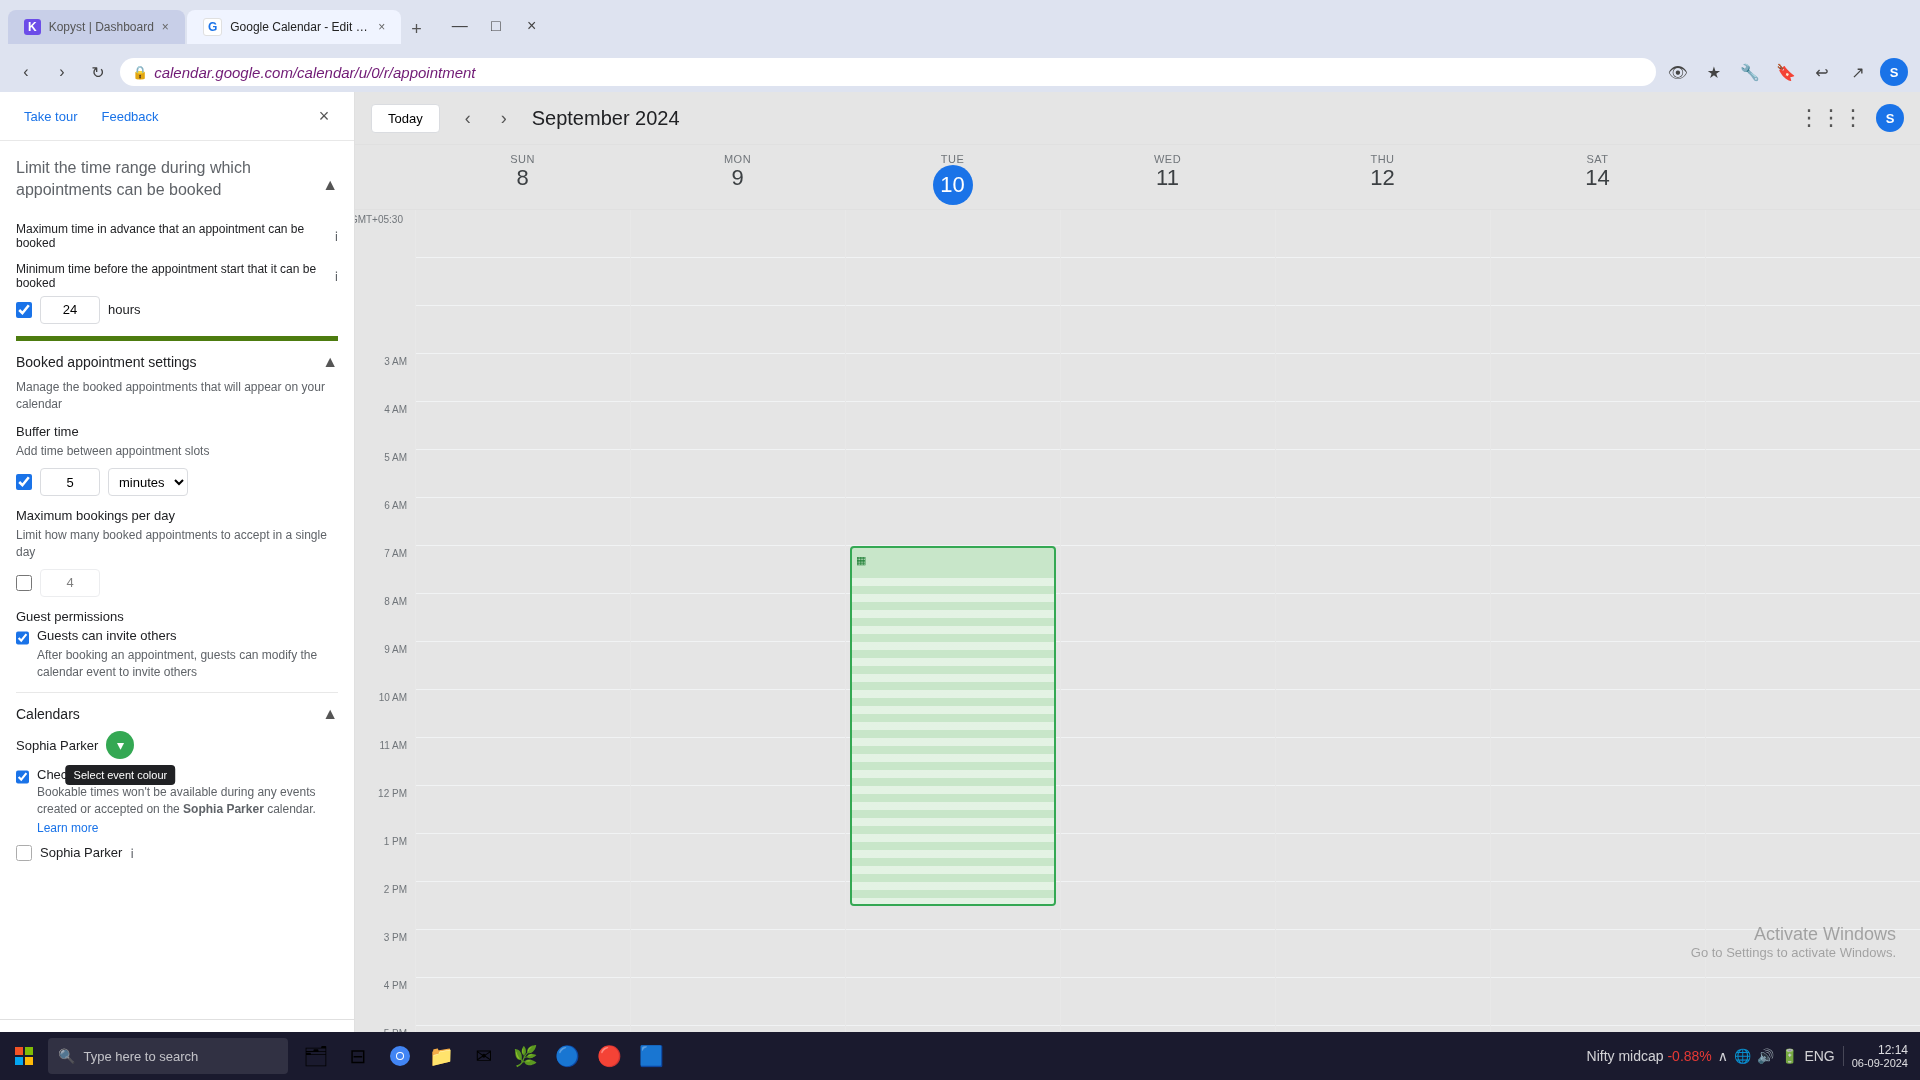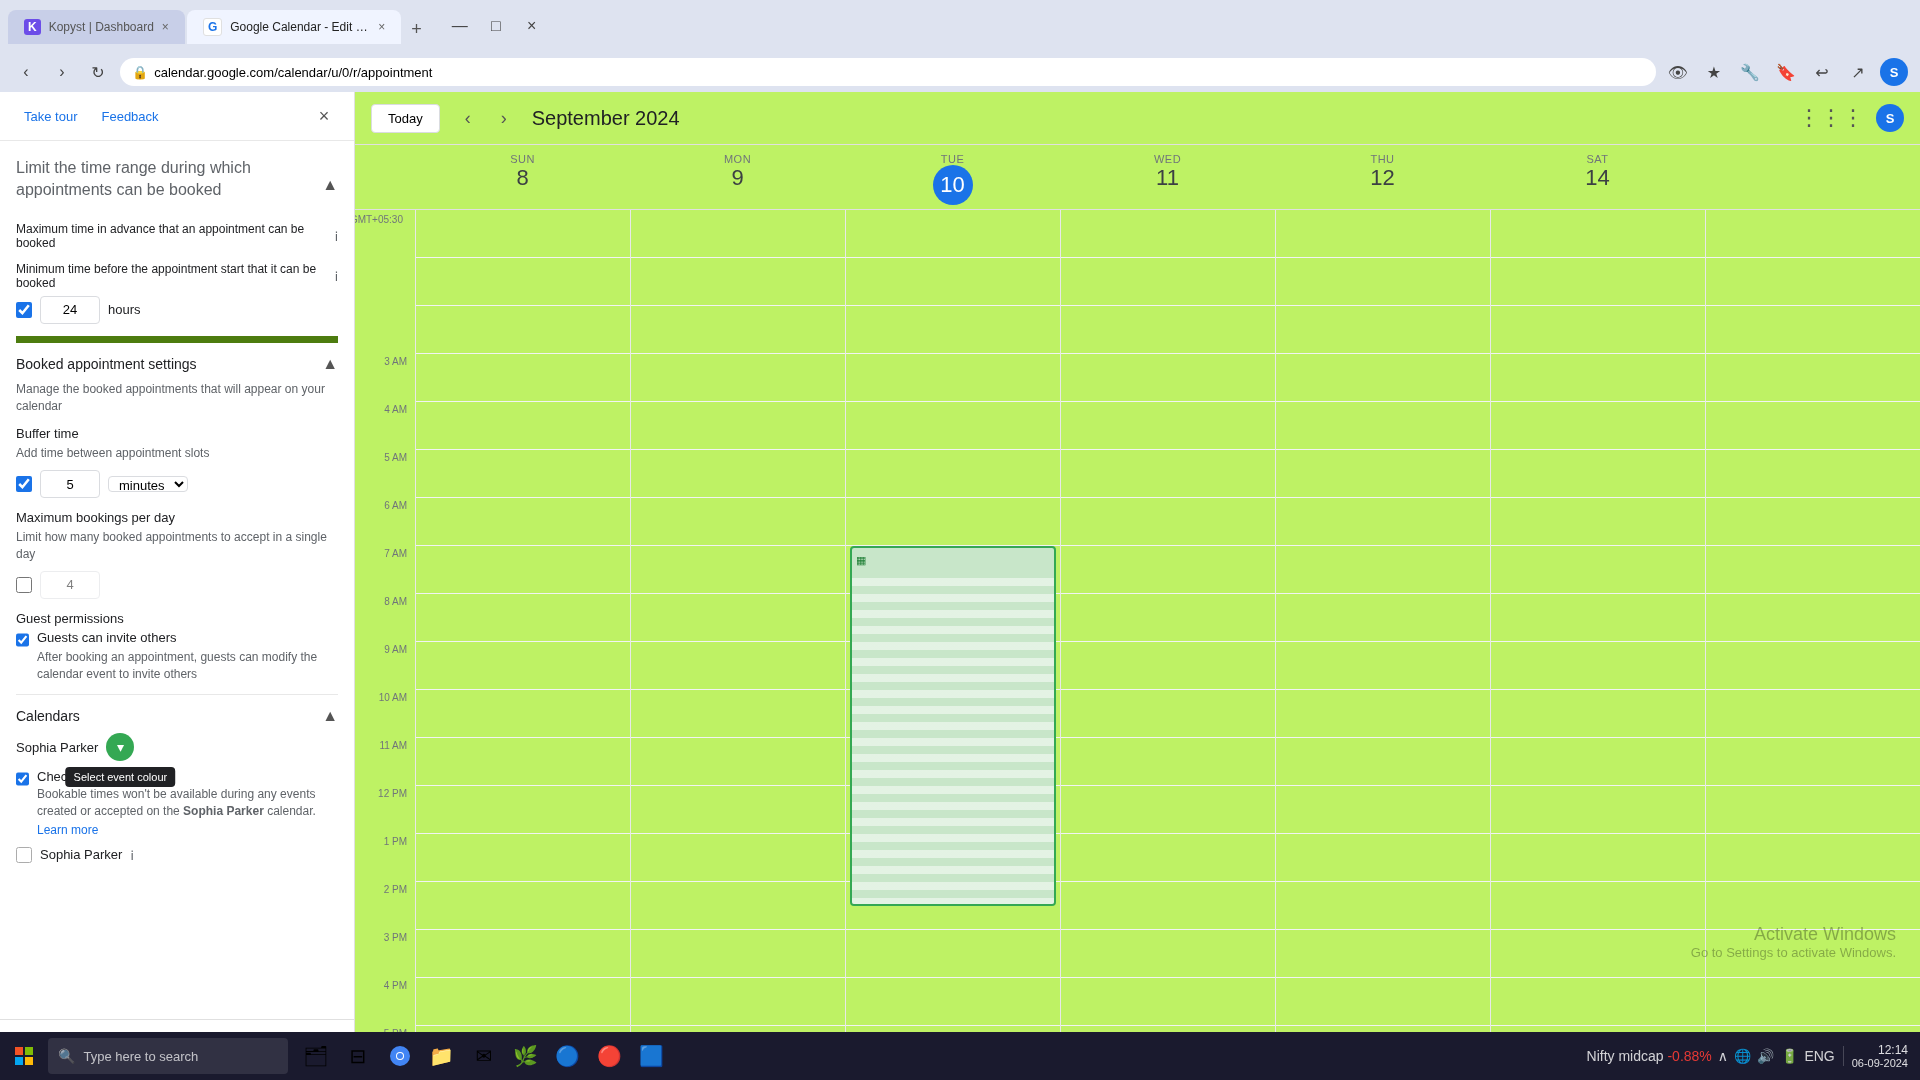--- a/index.html
+++ b/index.html
@@ -38,21 +38,21 @@
     .checkbox { width: 16px; height: 16px; accent-color: #1a73e8; cursor: pointer; }
     .number-input { width: 60px; height: 28px; border: 1px solid #dadce0; border-radius: 4px; padding: 0 8px; font-size: 13px; text-align: center; }
     .unit-label { font-size: 13px; color: #202124; }
     .info-icon { color: #5f6368; font-size: 13px; cursor: pointer; }
 
     .sub-section { margin: 12px 0; }
     .sub-section-title { font-size: 13px; font-weight: 500; color: #202124; margin-bottom: 4px; }
     .sub-section-desc { font-size: 12px; color: #5f6368; line-height: 1.4; margin-bottom: 8px; }
 
     .select-row { display: flex; align-items: center; gap: 8px; }
-    .small-select { height: 16px; border: 1px solid #dadce0; border-radius: 4px; padding: 0 6px; font-size: 13px; background: white; cursor: pointer; }
+    .small-select { height: 28px; border: 1px solid #dadce0; border-radius: 4px; padding: 0 6px; font-size: 13px; background: white; cursor: pointer; }
 
     .unchecked-row { display: flex; align-items: center; gap: 8px; margin-bottom: 8px; }
 
     .guest-perm-section { margin: 12px 0; }
     .invite-label { font-size: 13px; color: #202124; }
     .invite-desc { font-size: 12px; color: #5f6368; line-height: 1.4; margin-top: 4px; }
     .calendar-user { display: flex; align-items: center; gap: 8px; margin-bottom: 8px; }
     .cal-name { font-size: 13px; color: #202124; }
     .color-circle { width: 28px; height: 28px; border-radius: 50%; background: #34a853; cursor: pointer; display: flex; align-items: center; justify-content: center; position: relative; }
     .color-tooltip { position: absolute; top: 34px; left: 50%; transform: translateX(-50%); background: #202124; color: white; font-size: 11px; padding: 4px 8px; border-radius: 4px; white-space: nowrap; z-index: 100; }
@@ -61,21 +61,21 @@
     .check-avail-desc { font-size: 12px; color: #5f6368; line-height: 1.4; margin-top: 2px; }
     .learn-more { color: #1a73e8; font-size: 12px; text-decoration: none; }
     .sub-calendar-row { display: flex; align-items: center; gap: 8px; margin-top: 8px; }
     .sub-checkbox { width: 16px; height: 16px; accent-color: #1a73e8; opacity: 0.6; }
     .sub-cal-name { font-size: 13px; color: #202124; }
 
     .panel-footer { padding: 12px 16px; border-top: 1px solid #e0e0e0; display: flex; justify-content: flex-end; }
     .next-btn { background: #1a73e8; color: white; border: none; border-radius: 4px; padding: 10px 28px; font-size: 14px; cursor: pointer; font-weight: 500; }
 
     
-    .calendar-panel { flex: 1; background: #bef264; display: flex; flex-direction: column; }
+    .calendar-panel { flex: 1; background: #e5e5e5; display: flex; flex-direction: column; }
     .cal-header { display: flex; align-items: center; padding: 10px 16px; border-bottom: 1px solid #e0e0e0; gap: 12px; }
     .today-btn { border: 1px solid #dadce0; border-radius: 4px; padding: 6px 16px; font-size: 13px; cursor: pointer; background: white; }
     .cal-nav { display: flex; gap: 4px; }
     .cal-nav-btn { background: none; border: none; cursor: pointer; font-size: 18px; color: #555; width: 32px; height: 32px; display: flex; align-items: center; justify-content: center; border-radius: 50%; }
     .cal-month-title { font-size: 20px; font-weight: 400; color: #202124; }
     .cal-top-right { margin-left: auto; display: flex; align-items: center; gap: 12px; }
     .apps-btn { background: none; border: none; cursor: pointer; font-size: 22px; color: #555; }
 
     .cal-grid { display: flex; flex-direction: column; flex: 1; overflow: hidden; }
     .day-headers { display: grid; grid-template-columns: 60px repeat(7, 1fr); border-bottom: 1px solid #e0e0e0; }
@@ -150,21 +150,21 @@
     <button class="nav-btn">×</button>
   </div>
 </div>
 
 <div class="browser-controls">
   <button class="nav-btn">‹</button>
   <button class="nav-btn">›</button>
   <button class="nav-btn">↻</button>
   <div class="address-bar">
     <span style="font-size:13px;color:#188038;">🔒</span>
-    <span style="font-size:13px;color:#000000;">calendar.google.com/calendar/u/0/r/appointment</span>
+    <span style="font-size:15px;color:#701a75;font-style:italic;">calendar.google.com/calendar/u/0/r/appointment</span>
   </div>
   <div class="browser-actions">
     <button class="nav-btn">👁</button>
     <button class="nav-btn">★</button>
     <button class="nav-btn">🔧</button>
     <button class="nav-btn">🔖</button>
     <button class="nav-btn">↩</button>
     <button class="nav-btn">↗</button>
     <div class="profile-avatar">S</div>
   </div>
@@ -198,21 +198,21 @@
           <span>Minimum time before the appointment start that it can be booked</span>
           <span class="info-icon">ℹ</span>
         </div>
         <div class="field-row">
           <input type="checkbox" class="checkbox" checked="" style="">
           <input type="text" class="number-input" value="24" style="">
           <span class="unit-label">hours</span>
         </div>
       </div>
 
-      <div style="border-top:7px solid #4d7c0f;padding-top:12px;margin-bottom:8px;">
+      <div style="border-top:5px solid #4d7c0f;padding-top:12px;margin-bottom:8px;">
         <div class="section-header">
           <span class="section-title">Booked appointment settings</span>
           <button class="collapse-btn">▲</button>
         </div>
         <p class="section-desc">Manage the booked appointments that will appear on your calendar</p>
 
         <div class="sub-section">
           <div class="sub-section-title">Buffer time</div>
           <div class="sub-section-desc">Add time between appointment slots</div>
           <div class="select-row">

